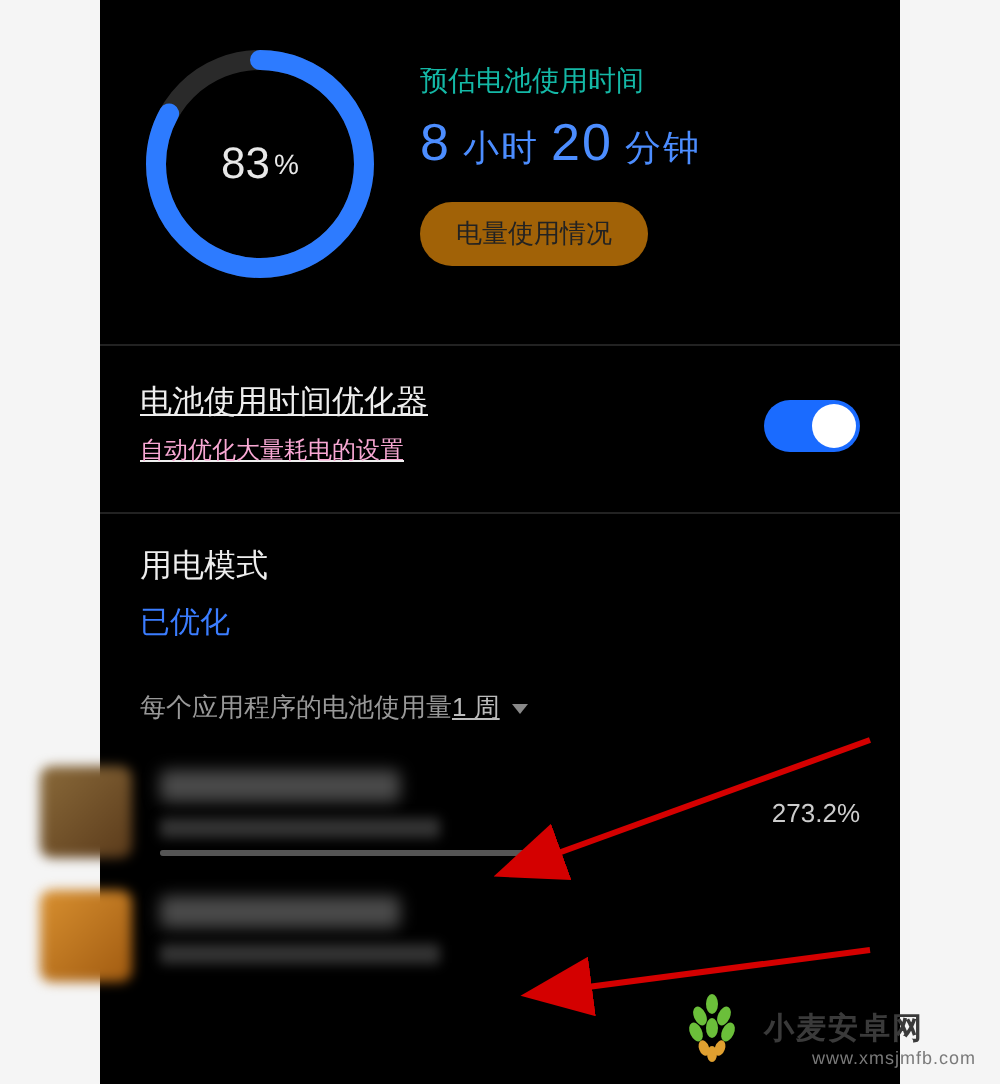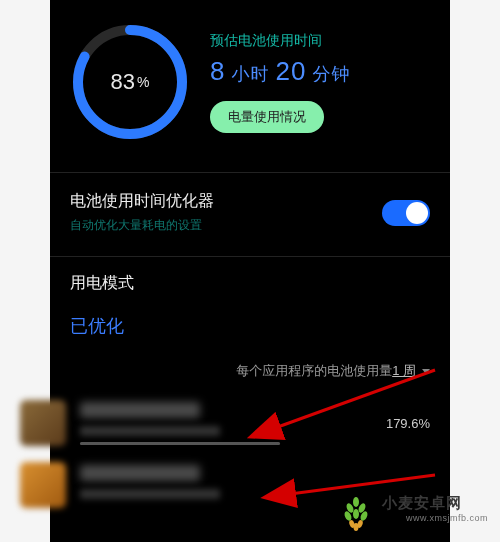--- a/index.html
+++ b/index.html
@@ -45,65 +45,66 @@
     color: #e8e8e8;
   }
   .ring-center small { font-size: 14px; margin-left: 2px; }
 
   .battery-info { margin-left: 20px; }
   .est-label { font-size: 14px; color: #14b8a6; margin-bottom: 6px; }
   .est-time { font-size: 18px; color: #4c8dff; margin-bottom: 14px; letter-spacing: 1px; }
   .est-time .num { font-size: 26px; }
   .usage-btn {
     display: inline-block;
-    background: #86efac;
+    background: #a16207;
     color: #222;
     font-size: 13px;
     padding: 7px 18px;
     border-radius: 18px;
     border: none;
     font-family: Liberation Mono, monospace;
   }
 
   
   .divider { height: 1px; background: #222; margin: 0; }
 
   
   .optimizer {
     display: flex;
     align-items: center;
     justify-content: space-between;
     padding: 18px 20px 22px 20px;
+    text-decoration: underline;
   }
   .opt-title { font-size: 16px; color: #eee; margin-bottom: 5px; }
-  .opt-sub { font-size: 12px; color: #0f766e; }
+  .opt-sub { font-size: 12px; color: #f9a8d4; }
   .toggle {
     width: 48px; height: 26px;
     background: #1a6bff;
     border-radius: 13px;
     position: relative;
   }
   .toggle::after {
     content: "";
     position: absolute;
     right: 2px; top: 2px;
     width: 22px; height: 22px;
     background: #fff;
     border-radius: 50%;
   }
 
   
   .power-mode { padding: 16px 20px 6px 20px; }
-  .pm-title { font-size: 16px; color: #eee; margin-bottom: 20px; }
-  .pm-status { font-size: 18px; color: #3b7dff; }
+  .pm-title { font-size: 16px; color: #eee; margin-bottom: 8px; }
+  .pm-status { font-size: 15px; color: #3b7dff; }
 
   
   .per-app-head {
     display: flex;
-    justify-content: flex-end;
+    justify-content: flex-start;
     align-items: center;
     padding: 18px 20px 10px 20px;
     font-size: 13px;
     color: #999;
   }
   .period { display: flex; align-items: center; color: #bbb; text-decoration: underline; }
   .chev {
     margin-left: 6px;
     width: 0; height: 0;
     border-left: 4px solid transparent;
@@ -165,21 +166,21 @@
     position: absolute;
     pointer-events: none;
   }
 
   
   .watermark {
     position: absolute;
     right: 8px;
     bottom: 4px;
     display: flex;
-    align-items: flex-start;
+    align-items: flex-end;
     background: rgba(255,255,255,0.0);
     padding: 4px;
   }
   .wm-logo {
     width: 40px; height: 40px;
     position: relative;
   }
   .wm-text { margin-left: 6px; font-family: "Microsoft YaHei", sans-serif; }
   .wm-cn { font-size: 15px; font-weight: 700; color: #3a3a3a; letter-spacing: 1px; }
   .wm-en { font-size: 9px; color: #7a7a7a; letter-spacing: 0.5px; margin-left: 24px; }
@@ -237,21 +238,21 @@
     </span>
   </div>
 
   <div class="app-row">
     <div class="app-icon icon-a"></div>
     <div class="app-main">
       <div class="app-name-blur"></div>
       <div class="app-sub-blur"></div>
       <div class="app-bar"></div>
     </div>
-    <div class="app-pct">179.6%</div>
+    <div class="app-pct">273.2%</div>
   </div>
 
   <div class="app-row">
     <div class="app-icon icon-b"></div>
     <div class="app-main">
       <div class="app-name-blur"></div>
       <div class="app-sub-blur"></div>
     </div>
     <div class="app-pct"></div>
   </div>

